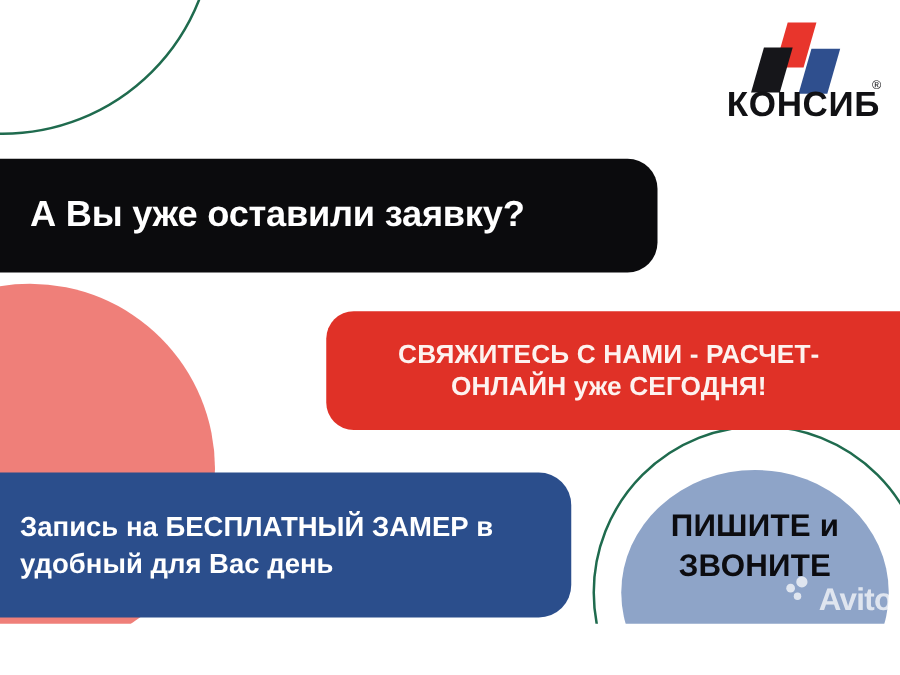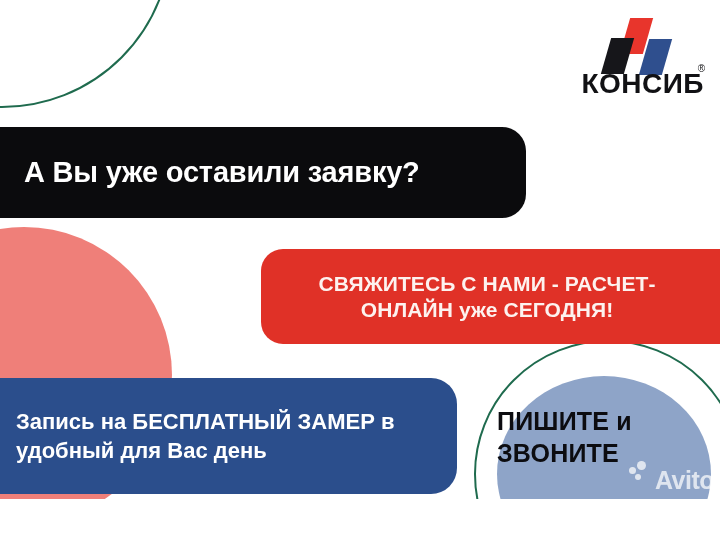--- a/index.html
+++ b/index.html
@@ -163,21 +163,21 @@
     font-weight: bold;
     line-height: 1.32;
     padding-left: 56px;
     padding-right: 12px;
   }
 
   #circle-text {
     left: 497px;
     top: 405px;
     width: 214px;
-    text-align: left;
+    text-align: center;
     color: #0c0c10;
     font-size: 25px;
     font-weight: bold;
     line-height: 1.28;
     letter-spacing: 0.2px;
   }
 
   
   #watermark {
     right: 6px;

